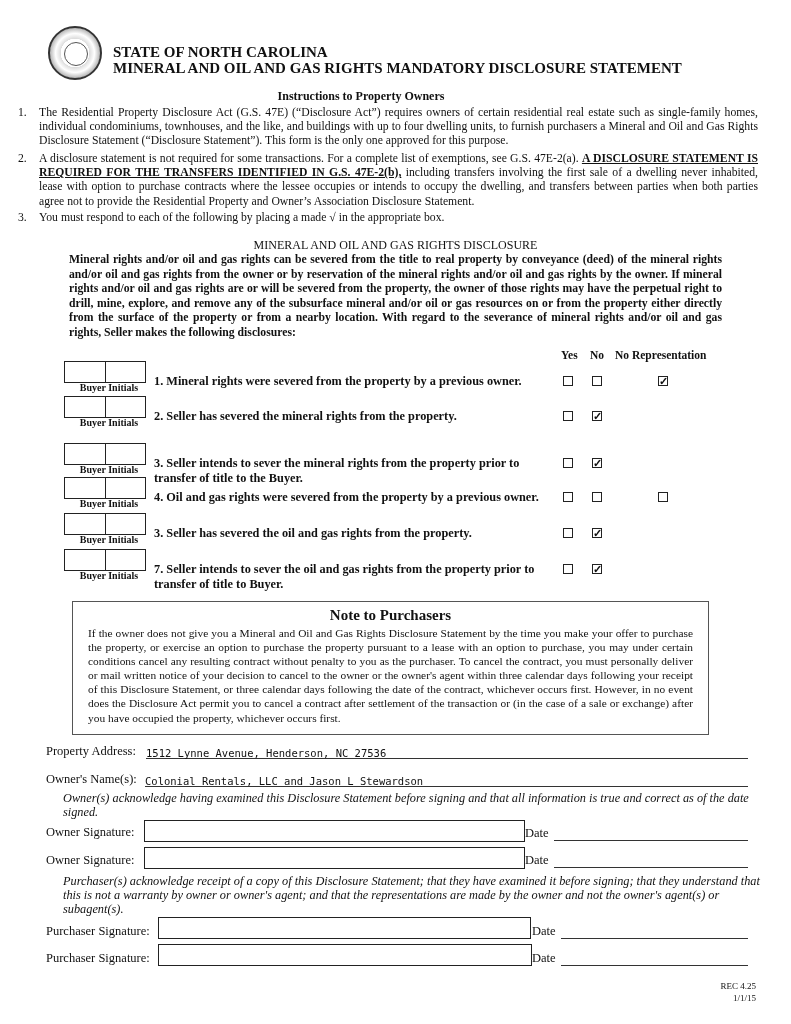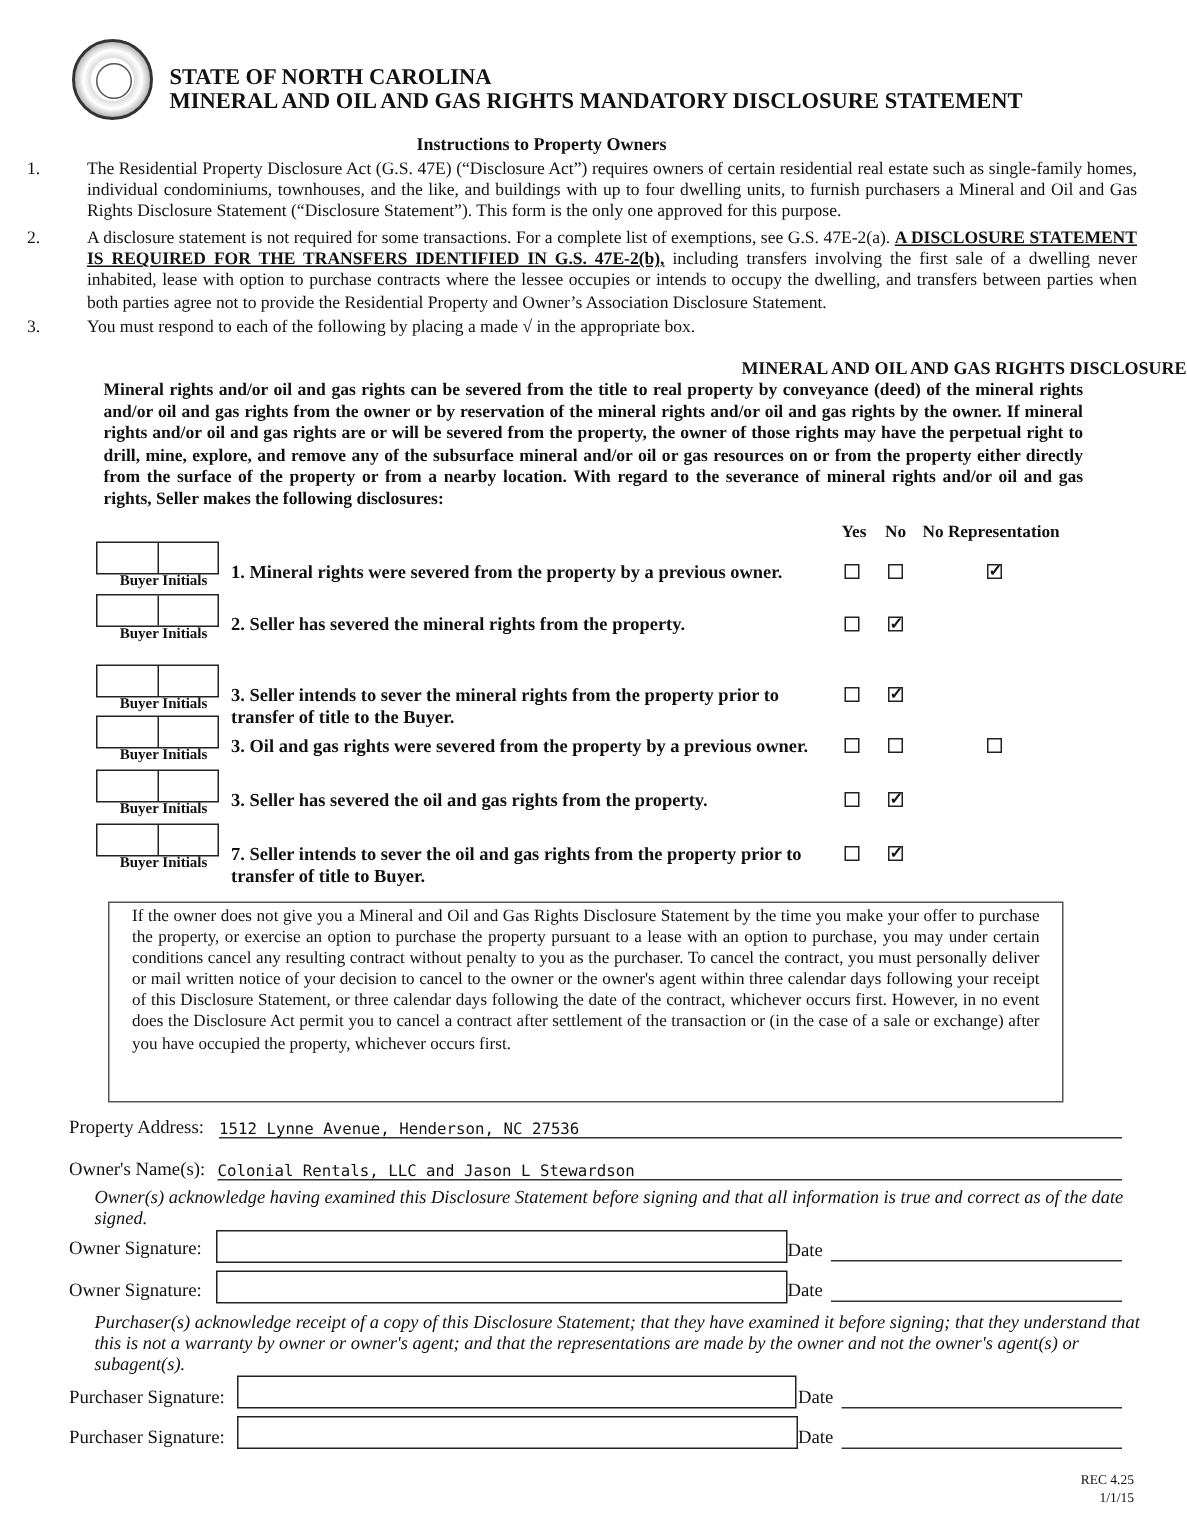--- a/index.html
+++ b/index.html
@@ -6,23 +6,23 @@
   body { width:791px; height:1024px; position:relative; overflow:hidden;
          font-family:"Liberation Serif","DejaVu Serif",serif; color:#111; }
   .abs { position:absolute; }
   .seal { left:48px; top:26px; width:54px; height:54px; border:2px solid #333; border-radius:50%;
           box-sizing:border-box; background:radial-gradient(circle,#fff 40%,#ddd 41%,#fff 55%,#bbb 70%,#fff 72%); }
   .seal::after { content:""; position:absolute; left:14px; top:14px; width:22px; height:22px; border:1px solid #555; border-radius:50%; }
   .hdr { left:113px; font-weight:bold; font-size:15px; letter-spacing:0; }
   .instr-title { left:0; width:722px; text-align:center; top:89px; font-weight:bold; font-size:12px; }
   .ol { left:18px; width:740px; font-size:11.7px; line-height:14.2px; }
   .ol .num { position:absolute; left:0; }
-  .ol .txt { margin-left:40px; text-align:justify; }
+  .ol .txt { margin-left:21px; text-align:justify; }
   .u { text-decoration:underline; font-weight:bold; }
-  .sec-title { left:0; width:791px; text-align:right; top:238px; font-weight:bold; font-size:12px; }
+  .sec-title { left:0; width:791px; text-align:center; top:238px; font-weight:normal; font-size:12px; }
   .sec-body { left:69px; width:653px; top:253px; font-weight:bold; font-size:11.7px; line-height:14.5px; text-align:justify; }
   .colhdr { top:349px; font-weight:bold; font-size:11.5px;text-align:right; }
   .init { width:80px; height:20px; border:1.5px solid #222; display:flex; }
   .init .half { flex:1; border-right:1.5px solid #222; }
   .init .half:last-child { border-right:none; }
   .init-label { font-size:10px; font-weight:bold; width:86px; text-align:center; }
   .q { left:154px; font-weight:bold; font-size:12.3px; line-height:14.5px; width:400px; }
   .cb { width:10px; height:10px; border:1.5px solid #222; box-sizing:border-box; font-size:11px; line-height:8px; text-align:center; font-weight:bold; }
   .note { left:72px; top:601px; width:637px; height:134px; border:1.5px solid #555; box-sizing:border-box; }
   .note-title { text-align:center; font-weight:bold; font-size:15px; margin-top:5px; }
@@ -86,21 +86,21 @@
     </div>
     <div class="abs init-label" style="left: 66px; top: 464px;">Buyer Initials</div>
     <div class="abs q" style="top: 456px;">3. Seller intends to sever the mineral rights from the property prior to transfer of title to the Buyer.</div>
     <div class="abs cb" style="left: 563px; top: 458px;"></div>
     <div class="abs cb" style="left: 592px; top: 458px;">✓</div>
     <div class="abs init" style="left: 64px; top: 477px;">
       <div class="half"></div>
       <div class="half"></div>
     </div>
     <div class="abs init-label" style="left: 66px; top: 498px;">Buyer Initials</div>
-    <div class="abs q" style="top: 490px;">3. Oil and gas rights were severed from the property by a previous owner.</div>
+    <div class="abs q" style="top: 490px;">4. Oil and gas rights were severed from the property by a previous owner.</div>
     <div class="abs cb" style="left: 563px; top: 492px;"></div>
     <div class="abs cb" style="left: 592px; top: 492px;"></div>
     <div class="abs cb" style="left: 658px; top: 492px;"></div>
     <div class="abs init" style="left: 64px; top: 513px;">
       <div class="half"></div>
       <div class="half"></div>
     </div>
     <div class="abs init-label" style="left: 66px; top: 534px;">Buyer Initials</div>
     <div class="abs q" style="top: 526px;">3. Seller has severed the oil and gas rights from the property.</div>
     <div class="abs cb" style="left: 563px; top: 528px;"></div>
@@ -109,20 +109,21 @@
       <div class="half"></div>
       <div class="half"></div>
     </div>
     <div class="abs init-label" style="left: 66px; top: 570px;">Buyer Initials</div>
     <div class="abs q" style="top: 562px;">7. Seller intends to sever the oil and gas rights from the property prior to transfer of title to Buyer.</div>
     <div class="abs cb" style="left: 563px; top: 564px;"></div>
     <div class="abs cb" style="left: 592px; top: 564px;">✓</div>
   </div>
 
 <div class="abs note">
+  <div class="note-title">Note to Purchasers</div>
   <div class="note-body">If the owner does not give you a Mineral and Oil and Gas Rights Disclosure Statement by the time you make your offer to purchase the property, or exercise an option to purchase the property pursuant to a lease with an option to purchase, you may under certain conditions cancel any resulting contract without penalty to you as the purchaser. To cancel the contract, you must personally deliver or mail written notice of your decision to cancel to the owner or the owner's agent within three calendar days following your receipt of this Disclosure Statement, or three calendar days following the date of the contract, whichever occurs first. However, in no event does the Disclosure Act permit you to cancel a contract after settlement of the transaction or (in the case of a sale or exchange) after you have occupied the property, whichever occurs first.</div>
 </div>
 
 <div class="abs lbl" style="left:46px;top:744px;">Property Address:</div>
 <div class="abs line" style="left:146px;top:743px;width:602px;height:15px;">
   <span class="filled">1512 Lynne Avenue, Henderson, NC 27536</span>
 </div>
 
 <div class="abs lbl" style="left:46px;top:772px;">Owner's Name(s):</div>
 <div class="abs line" style="left:145px;top:771px;width:603px;height:15px;">

